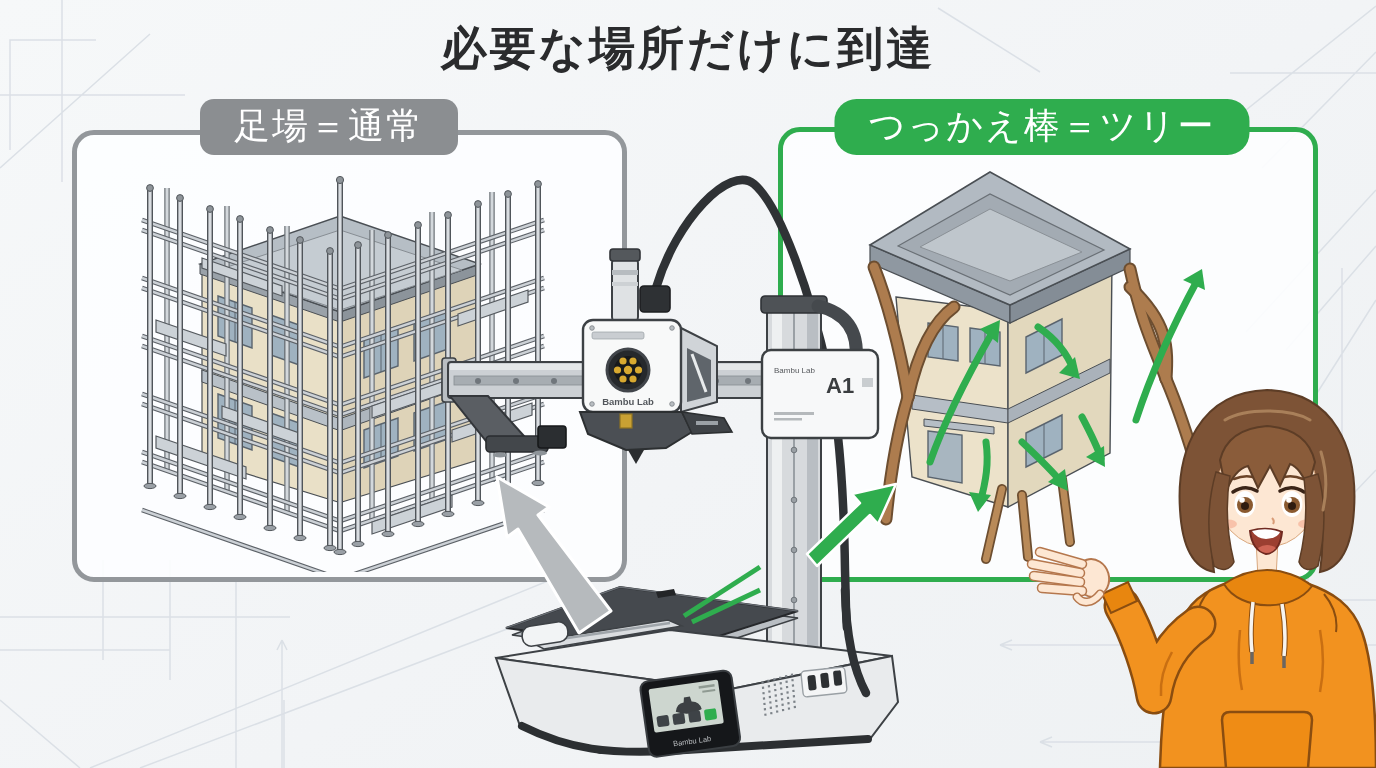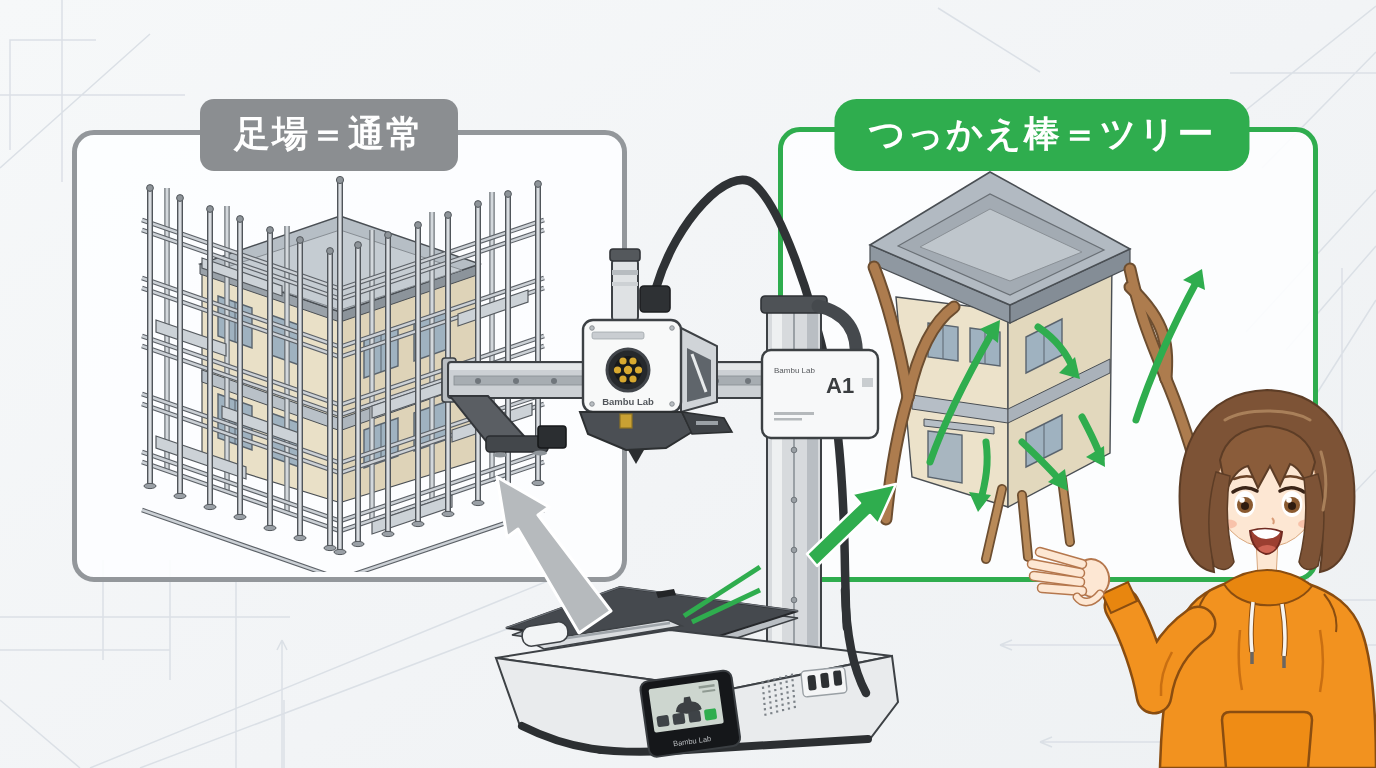--- a/index.html
+++ b/index.html
@@ -20,22 +20,22 @@
   .page-title{
     position:absolute;left:0;top:18px;width:1376px;text-align:center;
     font-size:46px;font-weight:800;letter-spacing:3px;color:#2a2b2d;
   }
   .panel{
     position:absolute;border-radius:22px;background:rgba(253,254,255,.9);
   }
   .panel.left{left:72px;top:130px;width:545px;height:442px;border:5px solid var(--panel-border-gray);}
   .panel.right{left:778px;top:127px;width:530px;height:445px;border:5px solid var(--accent-green);}
   .panel-label{
-    position:absolute;top:99px;height:56px;line-height:54px;padding:8px 34px;
-    border-radius:14px;color:#fff;font-size:36px;font-weight:700;letter-spacing:2px;
+    position:absolute;top:99px;height:56px;line-height:54px;padding:0 34px;
+    border-radius:14px;color:#fff;font-size:36px;font-weight:400;letter-spacing:2px;
     transform:translateX(-50%);white-space:nowrap;z-index:30;
   }
   .panel-label.gray{left:329px;background:var(--label-gray);}
   .panel-label.green{left:1042px;background:var(--accent-green);border-radius:22px;}
   #scene-left{left:72px;top:130px;width:545px;height:442px;z-index:5;}
   #scene-right{left:778px;top:127px;width:530px;height:445px;z-index:5;}
   #printer{left:430px;top:150px;width:470px;height:615px;z-index:10;}
   #arrows{width:1376px;height:768px;z-index:15;pointer-events:none;}
   #character{left:1020px;top:380px;width:356px;height:388px;z-index:20;}
   .ag{stroke:var(--accent-green);}
@@ -50,20 +50,21 @@
 
   <svg id="bg-blueprint" viewBox="0 0 1376 768">
     <path class="bp" d="M0,95 H185 M62,0 V182 M0,168 L150,34 M10,150 V40 H96"></path>
     <path class="bp" d="M938,8 L1040,72"></path>
     <path class="bp" d="M1230,73 H1376 M1376,6 L1236,118 M1376,52 L1262,168 M1342,268 V560 M1376,190 L1246,332 M1376,246 L1286,350 M1376,300 L1300,420 M1308,520 V768 M1290,560 L1376,470 M1330,600 H1376"></path>
     <path class="bp" d="M0,617 H290 M0,650 H170 M103,560 V660 M170,560 V680 M90,768 L560,576 M140,768 L610,590 M236,578 V768 M284,700 V768 M0,700 L80,768"></path>
     <path class="bp" d="M282,640 V768 M282,640 l-5,10 M282,640 l5,10"></path>
     <path class="bp" d="M1000,645 H1376 M1000,645 l12,-5 M1000,645 l12,5 M1040,742 H1376 M1040,742 l12,-5 M1040,742 l12,5"></path>
   </svg>
 
+  <div class="page-title">必要な場所だけに到達</div>
 
   <div class="panel left"></div>
   <div class="panel right"></div>
 
   <svg id="scene-left" viewBox="0 0 545 442">
 
     <g>
       <polygon points="130,140 266,188 266,372 130,330" fill="#e9e0c7" stroke="#4a4f54" stroke-width="1.2"></polygon>
       <polygon points="270,188 406,140 406,330 270,372" fill="#ded3b8" stroke="#4a4f54" stroke-width="1.2"></polygon>
       <polygon points="130,240 266,288 266,300 130,252" fill="#b9c1c8" stroke="#4a4f54" stroke-width="1"></polygon>

